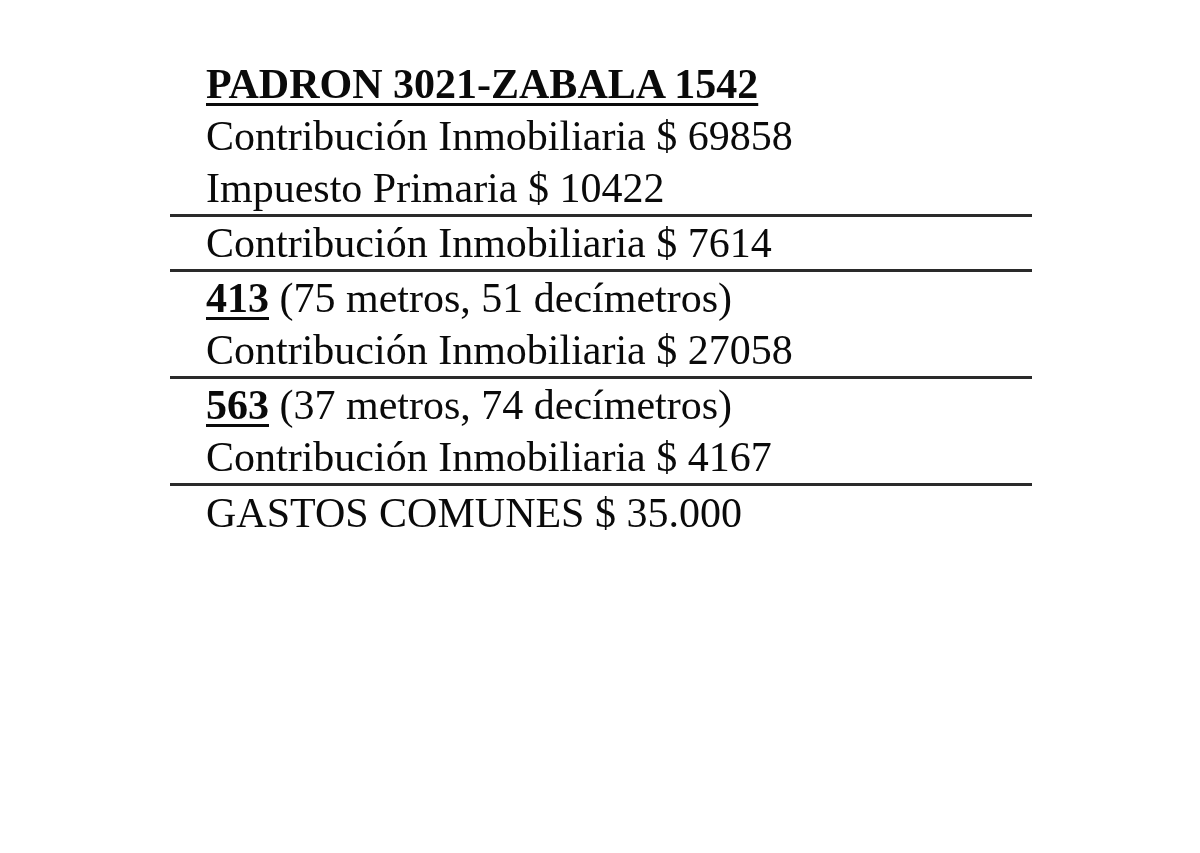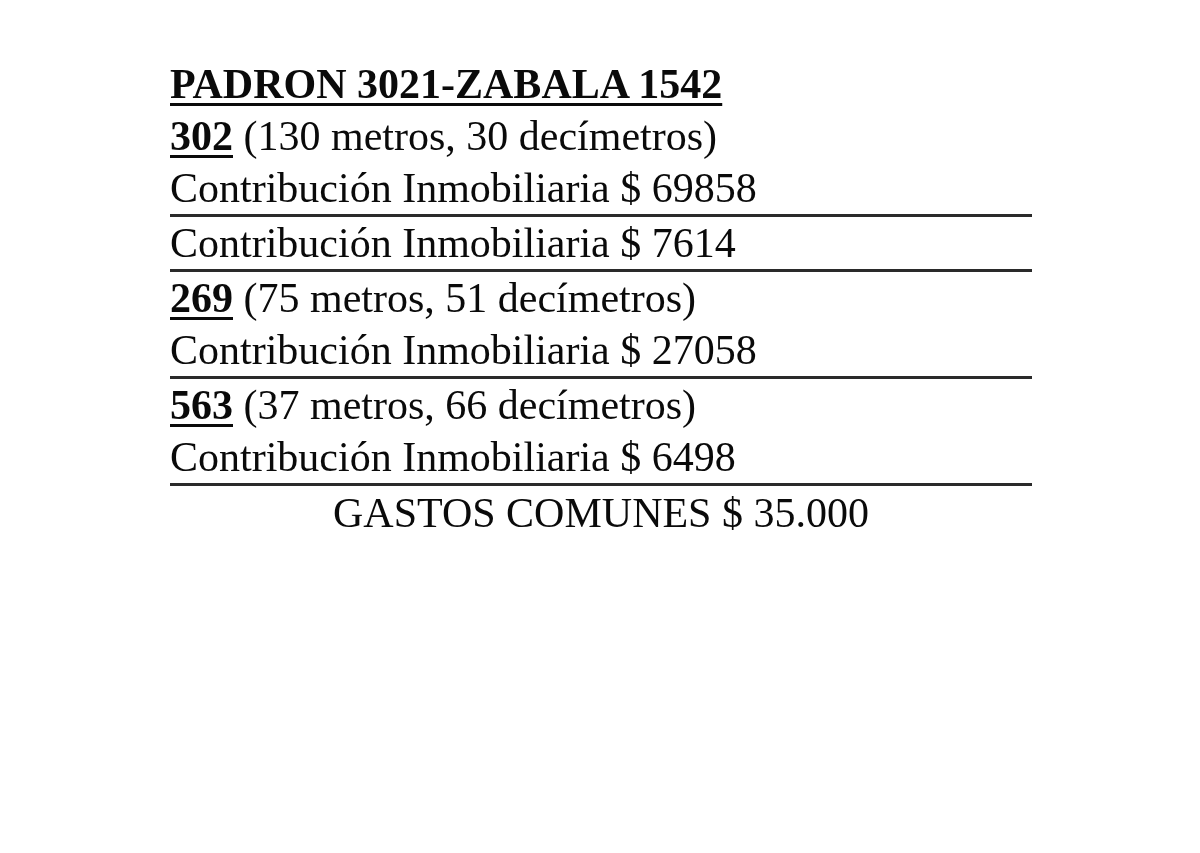--- a/index.html
+++ b/index.html
@@ -14,82 +14,82 @@
     position: absolute;
     left: 170px;
     top: 58px;
     width: 862px;
     color: #0a0a0a;
     font-size: 42px;
     line-height: 52px;
   }
   .line {
     white-space: nowrap;
+    margin-left: 36px;
   }
   .title-text,
   .unit-number {
     font-weight: bold;
     text-decoration: underline;
     text-decoration-thickness: 3px;
     text-underline-offset: 5px;
   }
   .section {
     border-bottom: 3px solid #2a2a2a;
   }
   .footer-line {
     margin-top: 1px;
-    text-align: center;
   }
 </style>
 </head>
 <body>
 
 <div class="doc">
 
   <div class="line">
     <span class="title-text">PADRON 3021-ZABALA 1542</span>
   </div>
 
   <div class="section">
     <div class="line">
-      <span class="unit-number">302</span>
-      <span>(130 metros, 30 decímetros)</span>
+      <span>Contribución Inmobiliaria</span>
+      <span>$ 69858</span>
     </div>
     <div class="line">
-      <span>Contribución Inmobiliaria</span>
-      <span>$ 69858</span>
+      <span>Impuesto Primaria</span>
+      <span>$ 10422</span>
     </div>
   </div>
 
   <div class="section">
     <div class="line">
       <span>Contribución Inmobiliaria</span>
       <span>$ 7614</span>
     </div>
   </div>
 
   <div class="section">
     <div class="line">
-      <span class="unit-number">269</span>
+      <span class="unit-number">413</span>
       <span>(75 metros, 51 decímetros)</span>
     </div>
     <div class="line">
       <span>Contribución Inmobiliaria</span>
       <span>$ 27058</span>
     </div>
   </div>
 
   <div class="section">
     <div class="line">
       <span class="unit-number">563</span>
-      <span>(37 metros, 66 decímetros)</span>
+      <span>(37 metros, 74 decímetros)</span>
     </div>
     <div class="line">
       <span>Contribución Inmobiliaria</span>
-      <span>$ 6498</span>
+      <span>$ 4167</span>
     </div>
   </div>
 
   <div class="line footer-line">
     <span>GASTOS COMUNES</span>
     <span>$ 35.000</span>
   </div>
 
 </div>
 

